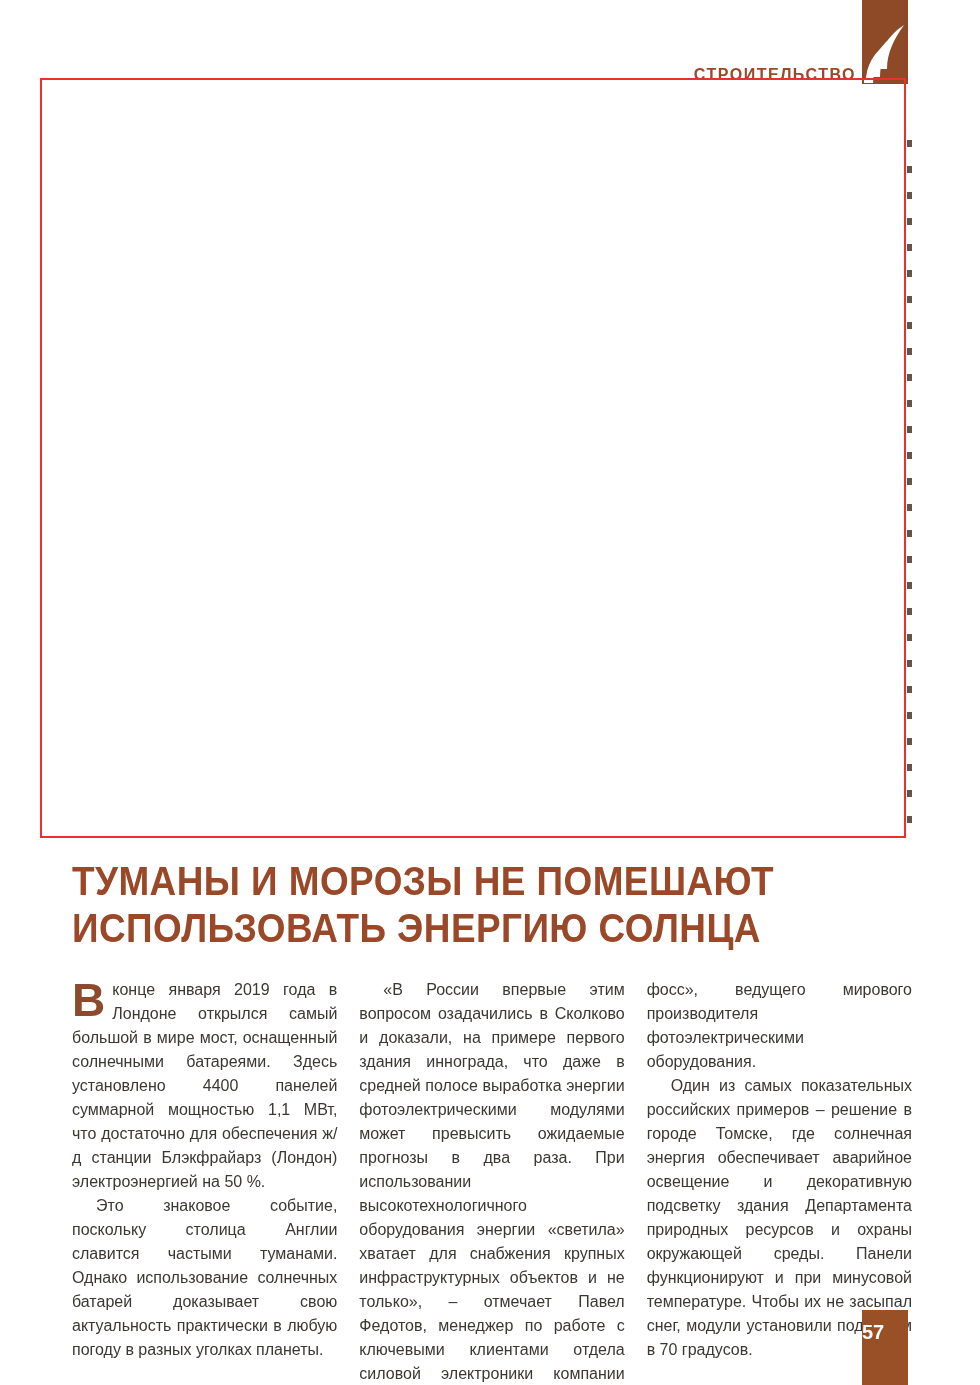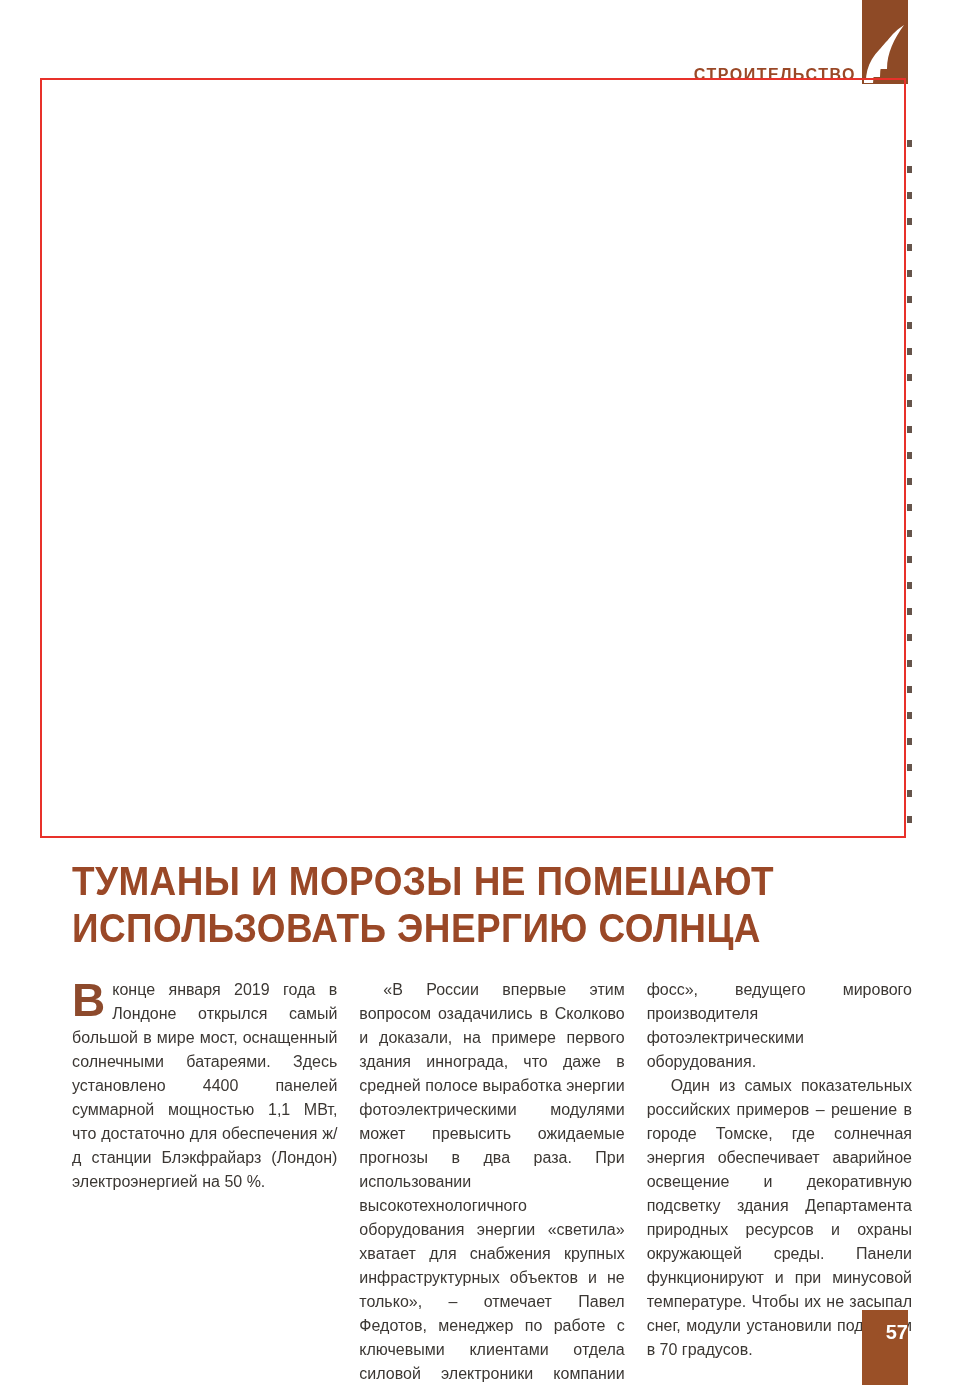--- a/index.html
+++ b/index.html
@@ -99,21 +99,21 @@
     font-size:15px;
     letter-spacing:.8px;
     color:var(--footer-text);
   }
   .page-number-box{
     position:absolute;
     left:862px;top:1310px;width:46px;height:75px;
     background:var(--pagebox-brown);
     color:#fff;
     font-size:20px;font-weight:bold;
-    text-align:right;
+    text-align:left;
     padding-top:11px;
   }
 </style>
 </head>
 <body>
 
 <div class="page">
 
   <div class="section-label">СТРОИТЕЛЬСТВО</div>
 
@@ -141,20 +141,21 @@
   <div class="placeholder-border"></div>
 
   <div class="edge-fragments"></div>
 
   <h1 class="headline">ТУМАНЫ И МОРОЗЫ НЕ ПОМЕШАЮТ
 ИСПОЛЬЗОВАТЬ ЭНЕРГИЮ СОЛНЦА</h1>
 
   <div class="columns">
     <div class="col">
       <p><span class="dropcap">В</span><span>конце января 2019 года в Лондоне открылся самый большой в мире мост, оснащенный солнечными батареями. Здесь установлено 4400 панелей суммарной мощностью 1,1 МВт, что достаточно для обеспечения ж/д станции Блэкфрайарз (Лондон) электроэнергией на 50 %.</span></p>
+      <p class="indent">Это знаковое событие, поскольку столица Англии славится частыми туманами. Однако использование солнечных батарей доказывает свою актуальность практически в любую погоду в разных уголках планеты.</p>
     </div>
     <div class="col">
       <p class="indent">«В России впервые этим вопросом озадачились в Сколково и доказали, на примере первого здания иннограда, что даже в средней полосе выработка энергии фотоэлектрическими модулями может превысить ожидаемые прогнозы в два раза. При использовании высокотехнологичного оборудования энергии «светила» хватает для снабжения крупных инфраструктурных объектов и не только», – отмечает Павел Федотов, менеджер по работе с ключевыми клиентами отдела силовой электроники компании «Дан-</p>
     </div>
     <div class="col">
       <p>фосс», ведущего мирового производителя фотоэлектрическими оборудования.</p>
       <p class="indent">Один из самых показательных российских примеров – решение в городе Томске, где солнечная энергия обеспечивает аварийное освещение и декоративную подсветку здания Департамента природных ресурсов и охраны окружающей среды. Панели функционируют и при минусовой температуре. Чтобы их не засыпал снег, модули установили под углом в 70 градусов.</p>
     </div>
   </div>
 

